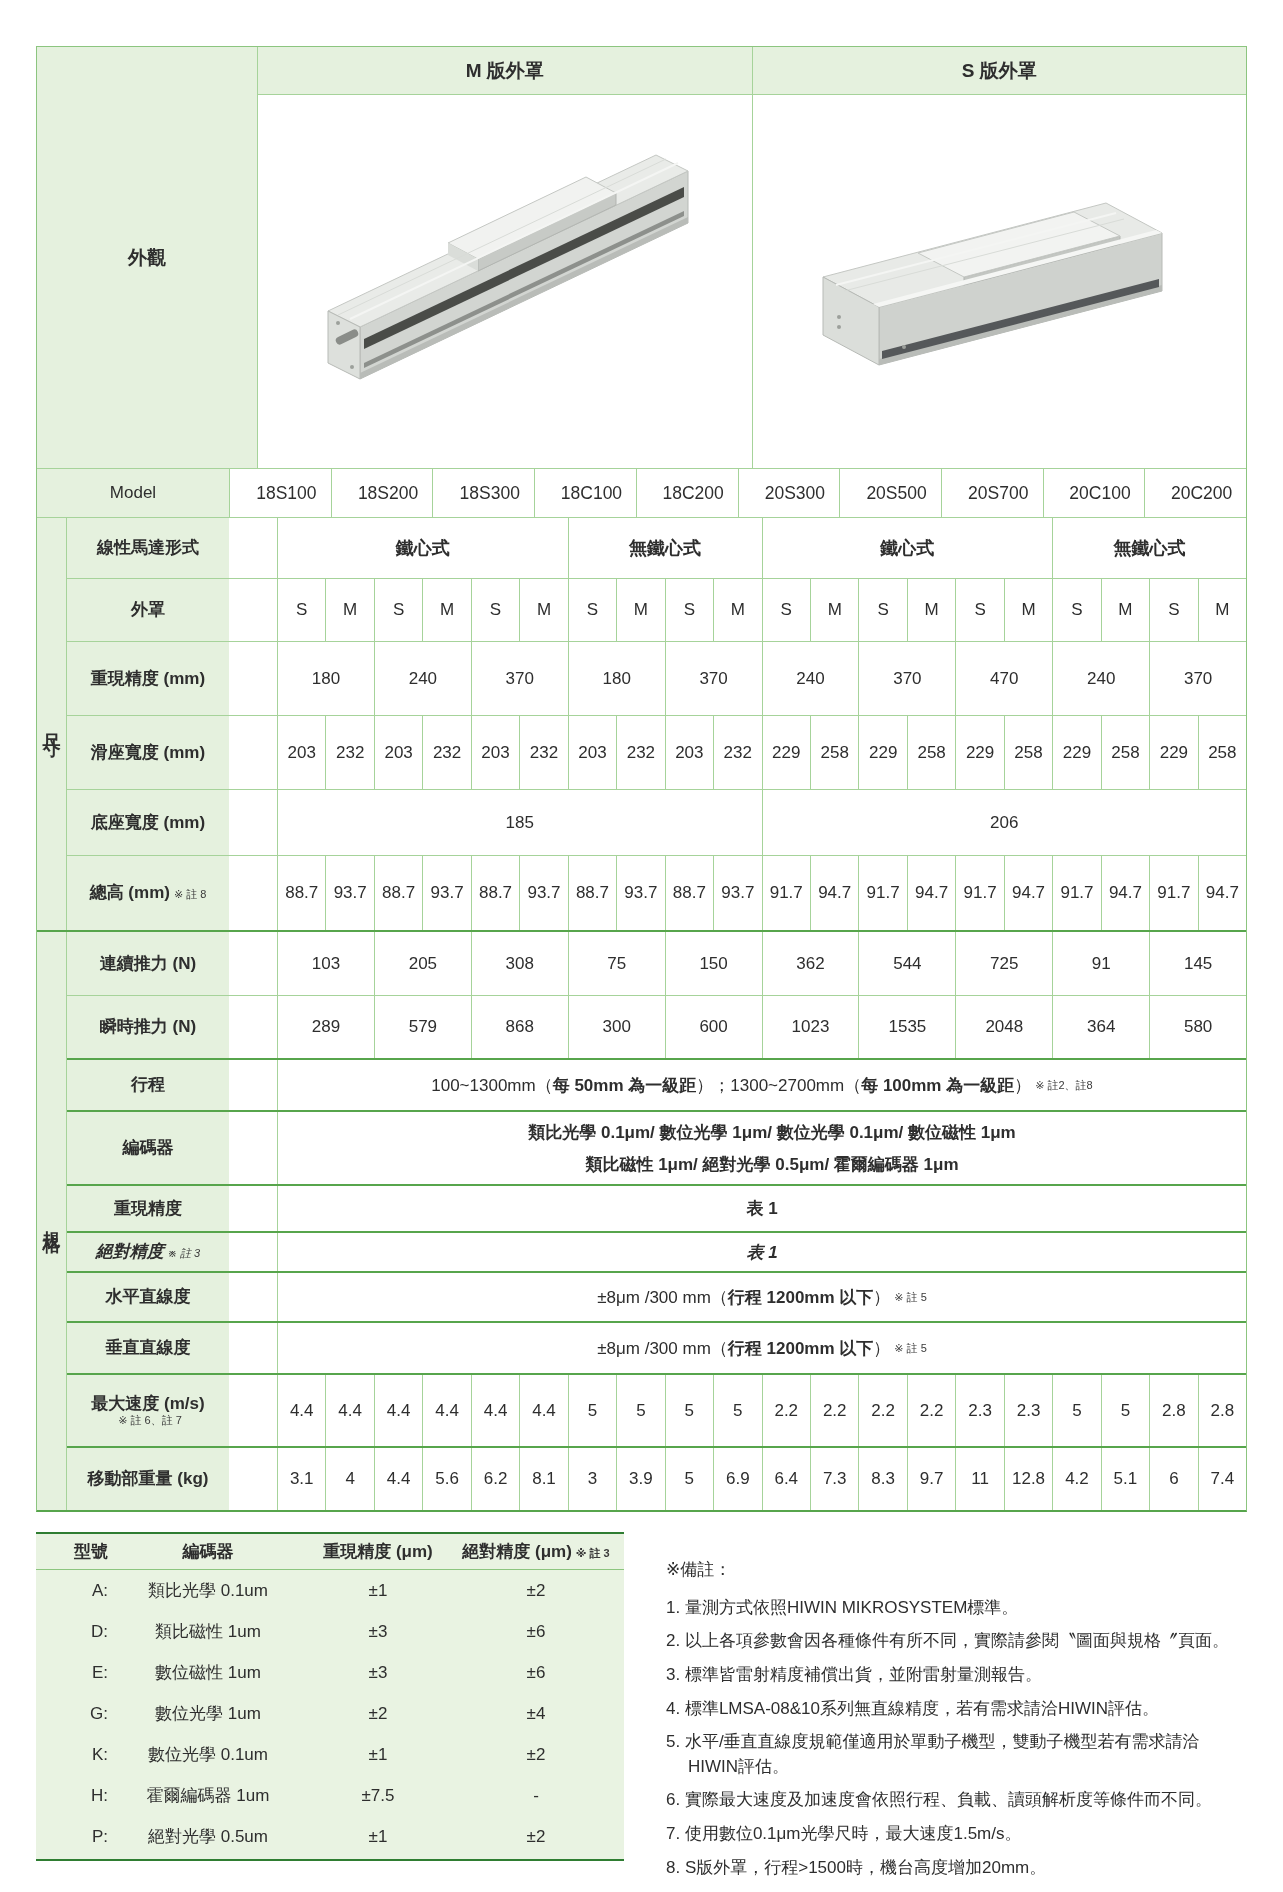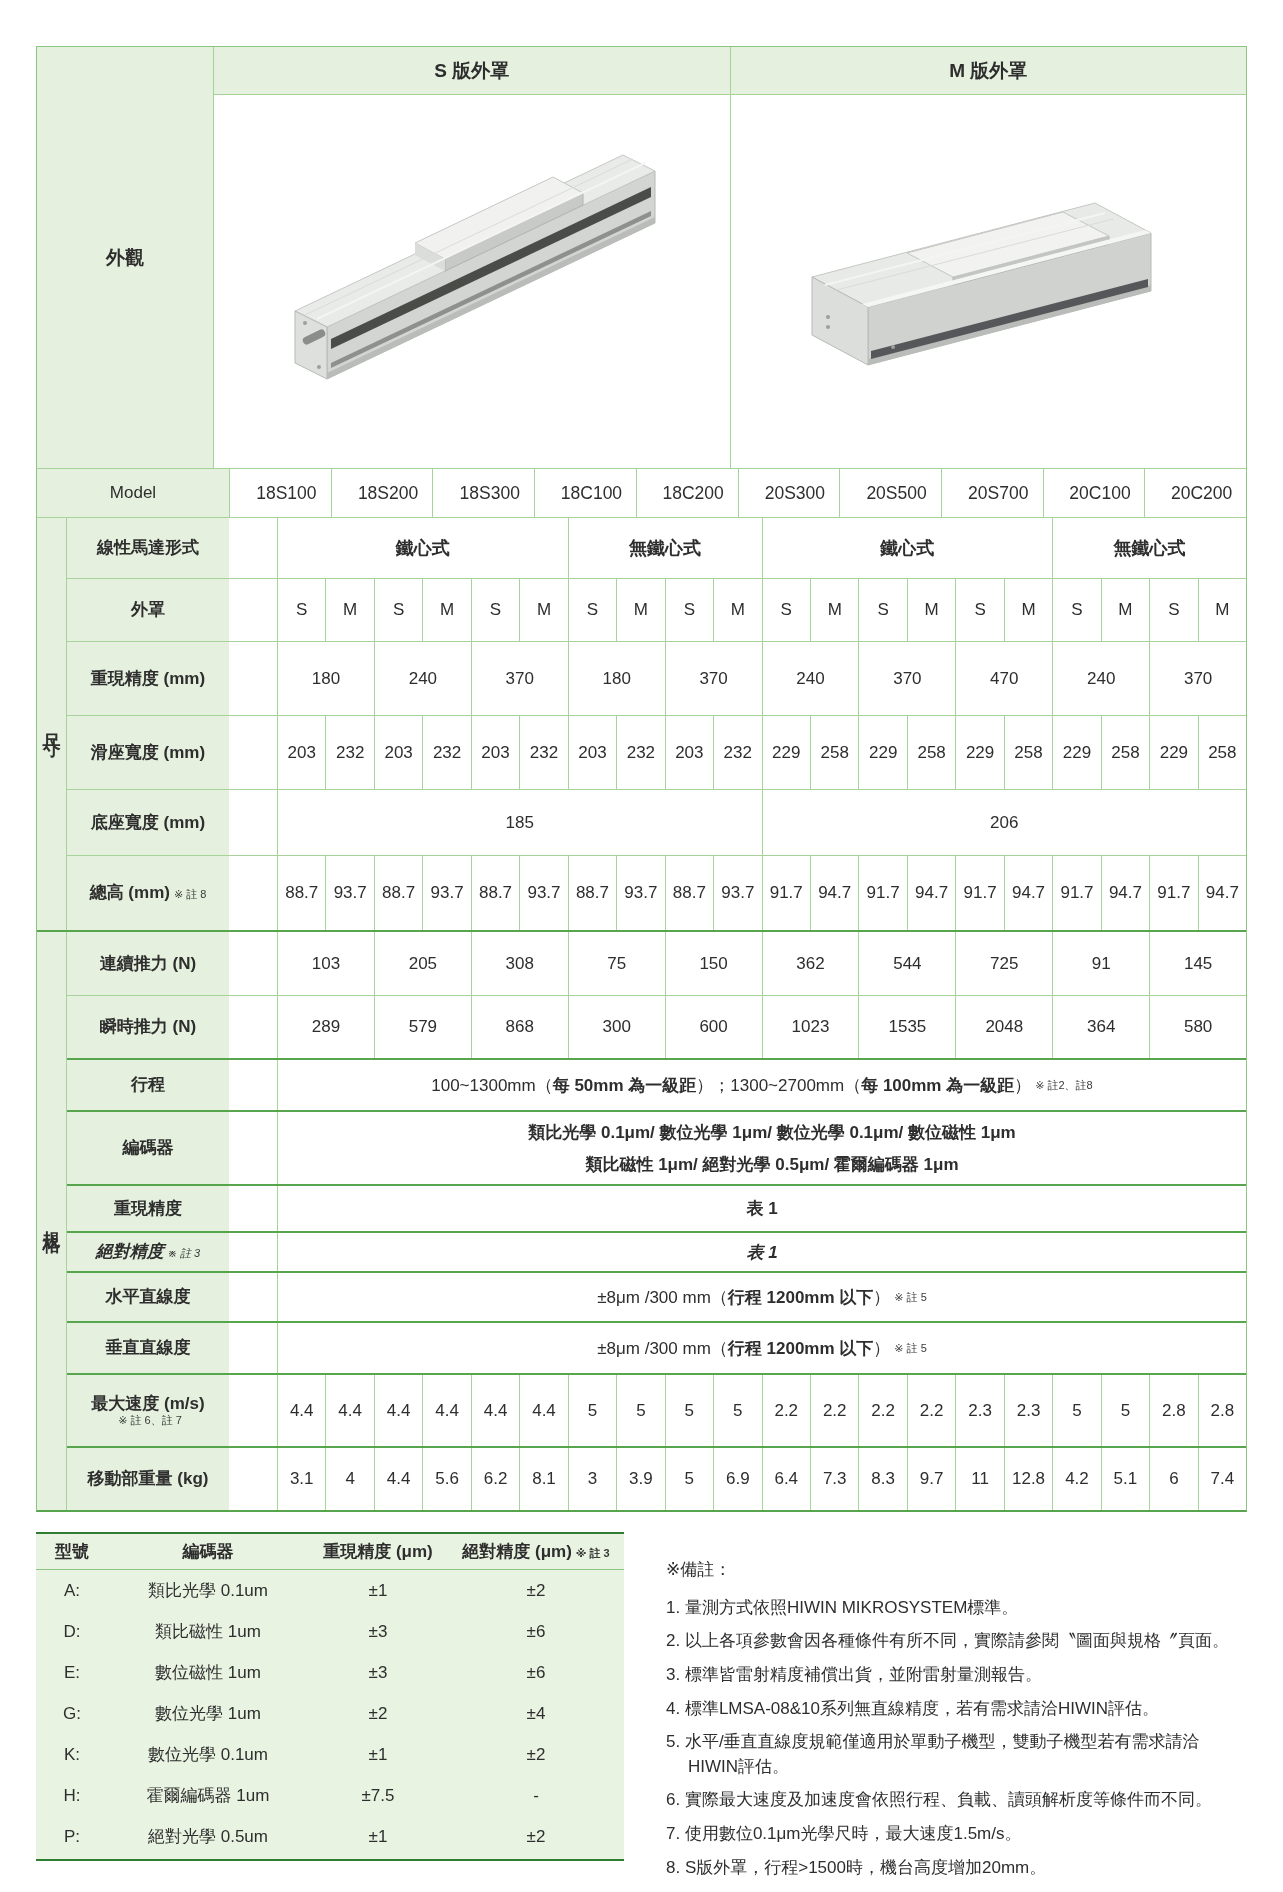--- a/index.html
+++ b/index.html
@@ -20,21 +20,21 @@
 
   
   .main-table{
     width:1211px;border:1px solid var(--b-mid);border-bottom:2px solid var(--b-dark);
     display:flex;flex-direction:column;background:#fff;
   }
   .main-table > * + *{border-top:1px solid var(--b-light);}
   .main-table > .section.thick{border-top:2px solid var(--b-dark);}
 
   .top-block{display:flex;height:421px;}
-  .corner{width:176px;background:var(--green-bg);display:flex;align-items:center;justify-content:center;
+  .corner{width:220px;background:var(--green-bg);display:flex;align-items:center;justify-content:center;
           font-weight:bold;font-size:19px;}
   .top-right{flex:1;display:flex;flex-direction:column;border-left:1px solid var(--b-light);}
   .cover-header-row{display:flex;height:48px;background:var(--green-bg);border-bottom:1px solid var(--b-light);}
   .cover-h{flex:1;display:flex;align-items:center;justify-content:center;font-weight:bold;font-size:19px;}
   .cover-h + .cover-h{border-left:1px solid var(--b-light);}
   .photo-row{flex:1;display:flex;background:#fff;}
   .photo-cell{flex:1;display:flex;align-items:center;justify-content:center;overflow:hidden;}
   .photo-cell + .photo-cell{border-left:1px solid var(--b-light);}
 
   .model-row{display:flex;height:49px;background:var(--green-bg);}
@@ -67,21 +67,21 @@
   .tbl1{font-weight:bold;}
 
   .h60{height:60px;}.h63{height:63px;}.h74{height:74px;}.h66{height:66px;}.h75{height:75px;}
   .h52{height:52px;}.h47{height:47px;}.h48{height:40px;font-style:italic;}.h50{height:50px;}.h73{height:73px;}.h64{height:64px;}
 
   
   .bottom{display:flex;margin-top:20px;gap:42px;align-items:flex-start;}
   .enc-table{width:588px;background:var(--green-bg2);
              border-top:2px solid var(--b-darker);border-bottom:2px solid var(--b-darker);padding-bottom:2px;}
   .enc-head{display:flex;height:36px;align-items:center;border-bottom:1px solid var(--b-mid);font-weight:bold;}
-  .c-code{width:72px;text-align:center;}
+  .c-code{width:72px;text-align:right;}
   .c-enc{width:200px;text-align:center;}
   .c-rep{width:140px;text-align:center;}
   .c-abs{flex:1;text-align:center;}
   .enc-rows .enc-row{display:flex;height:41px;align-items:center;}
   .notes{flex:1;padding-top:26px;font-size:17px;line-height:1.45;}
   .notes-title{margin-bottom:13px;}
   .note-item{margin-bottom:9px;padding-left:22px;text-indent:-22px;white-space:pre-line;}
 
   svg{display:block;}
 </style>
@@ -91,22 +91,22 @@
 <div class="page">
 
   <div class="main-table">
 
     <div class="top-block">
       <div class="corner">
         <span>外觀</span>
       </div>
       <div class="top-right">
         <div class="cover-header-row">
+          <div class="cover-h">M 版外罩</div>
           <div class="cover-h">S 版外罩</div>
-          <div class="cover-h">M 版外罩</div>
         </div>
         <div class="photo-row">
           <div class="photo-cell">
             <svg viewBox="0 0 430 310" width="430" height="310">
               <polygon points="70,252 398,96 398,44 70,200" fill="#d2d5d1" stroke="#b7bab6" stroke-width="1"></polygon>
               <polygon points="70,200 398,44 366,28 38,184" fill="#e9ebe8" stroke="#c4c7c3" stroke-width="1"></polygon>
               <polygon points="70,252 70,200 38,184 38,236" fill="#dde0dc" stroke="#b7bab6" stroke-width="1"></polygon>
               <polygon points="70,252 398,96 398,90 70,246" fill="#b9bcb8"></polygon>
               <polygon points="74,212 394,60 394,70 74,222" fill="#4a4c48"></polygon>
               <polygon points="74,236 394,84 394,89 74,241" fill="#8d908c"></polygon>

